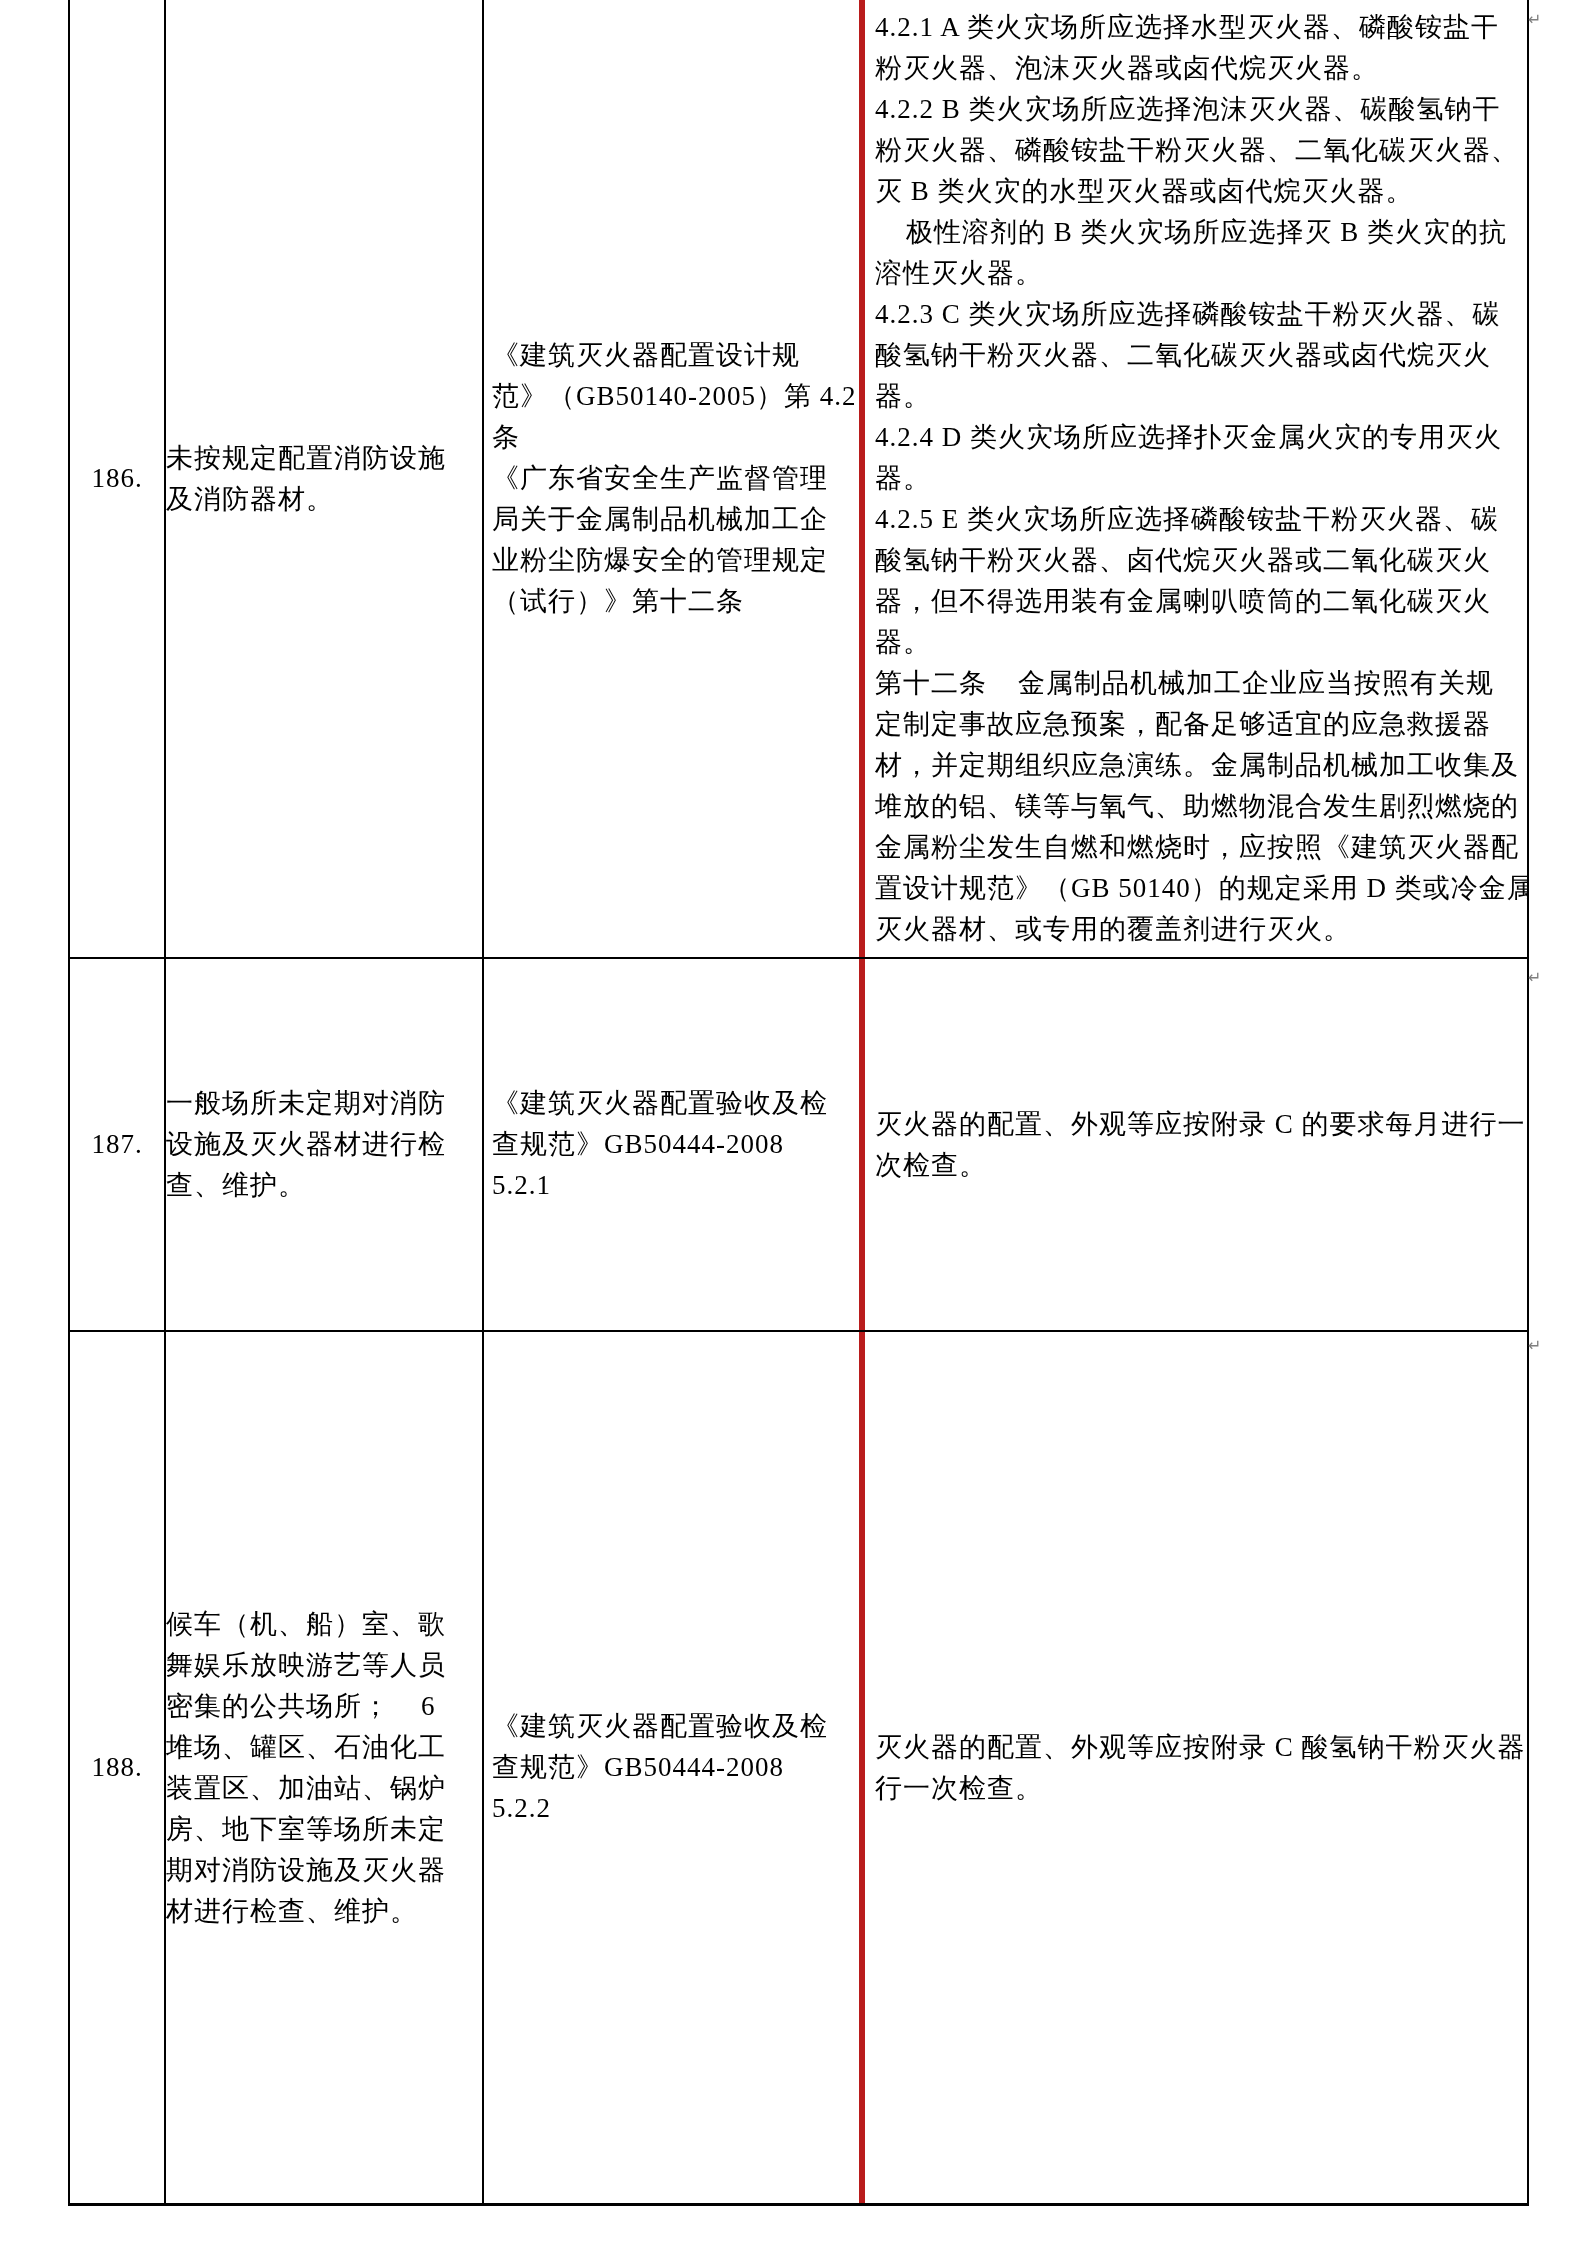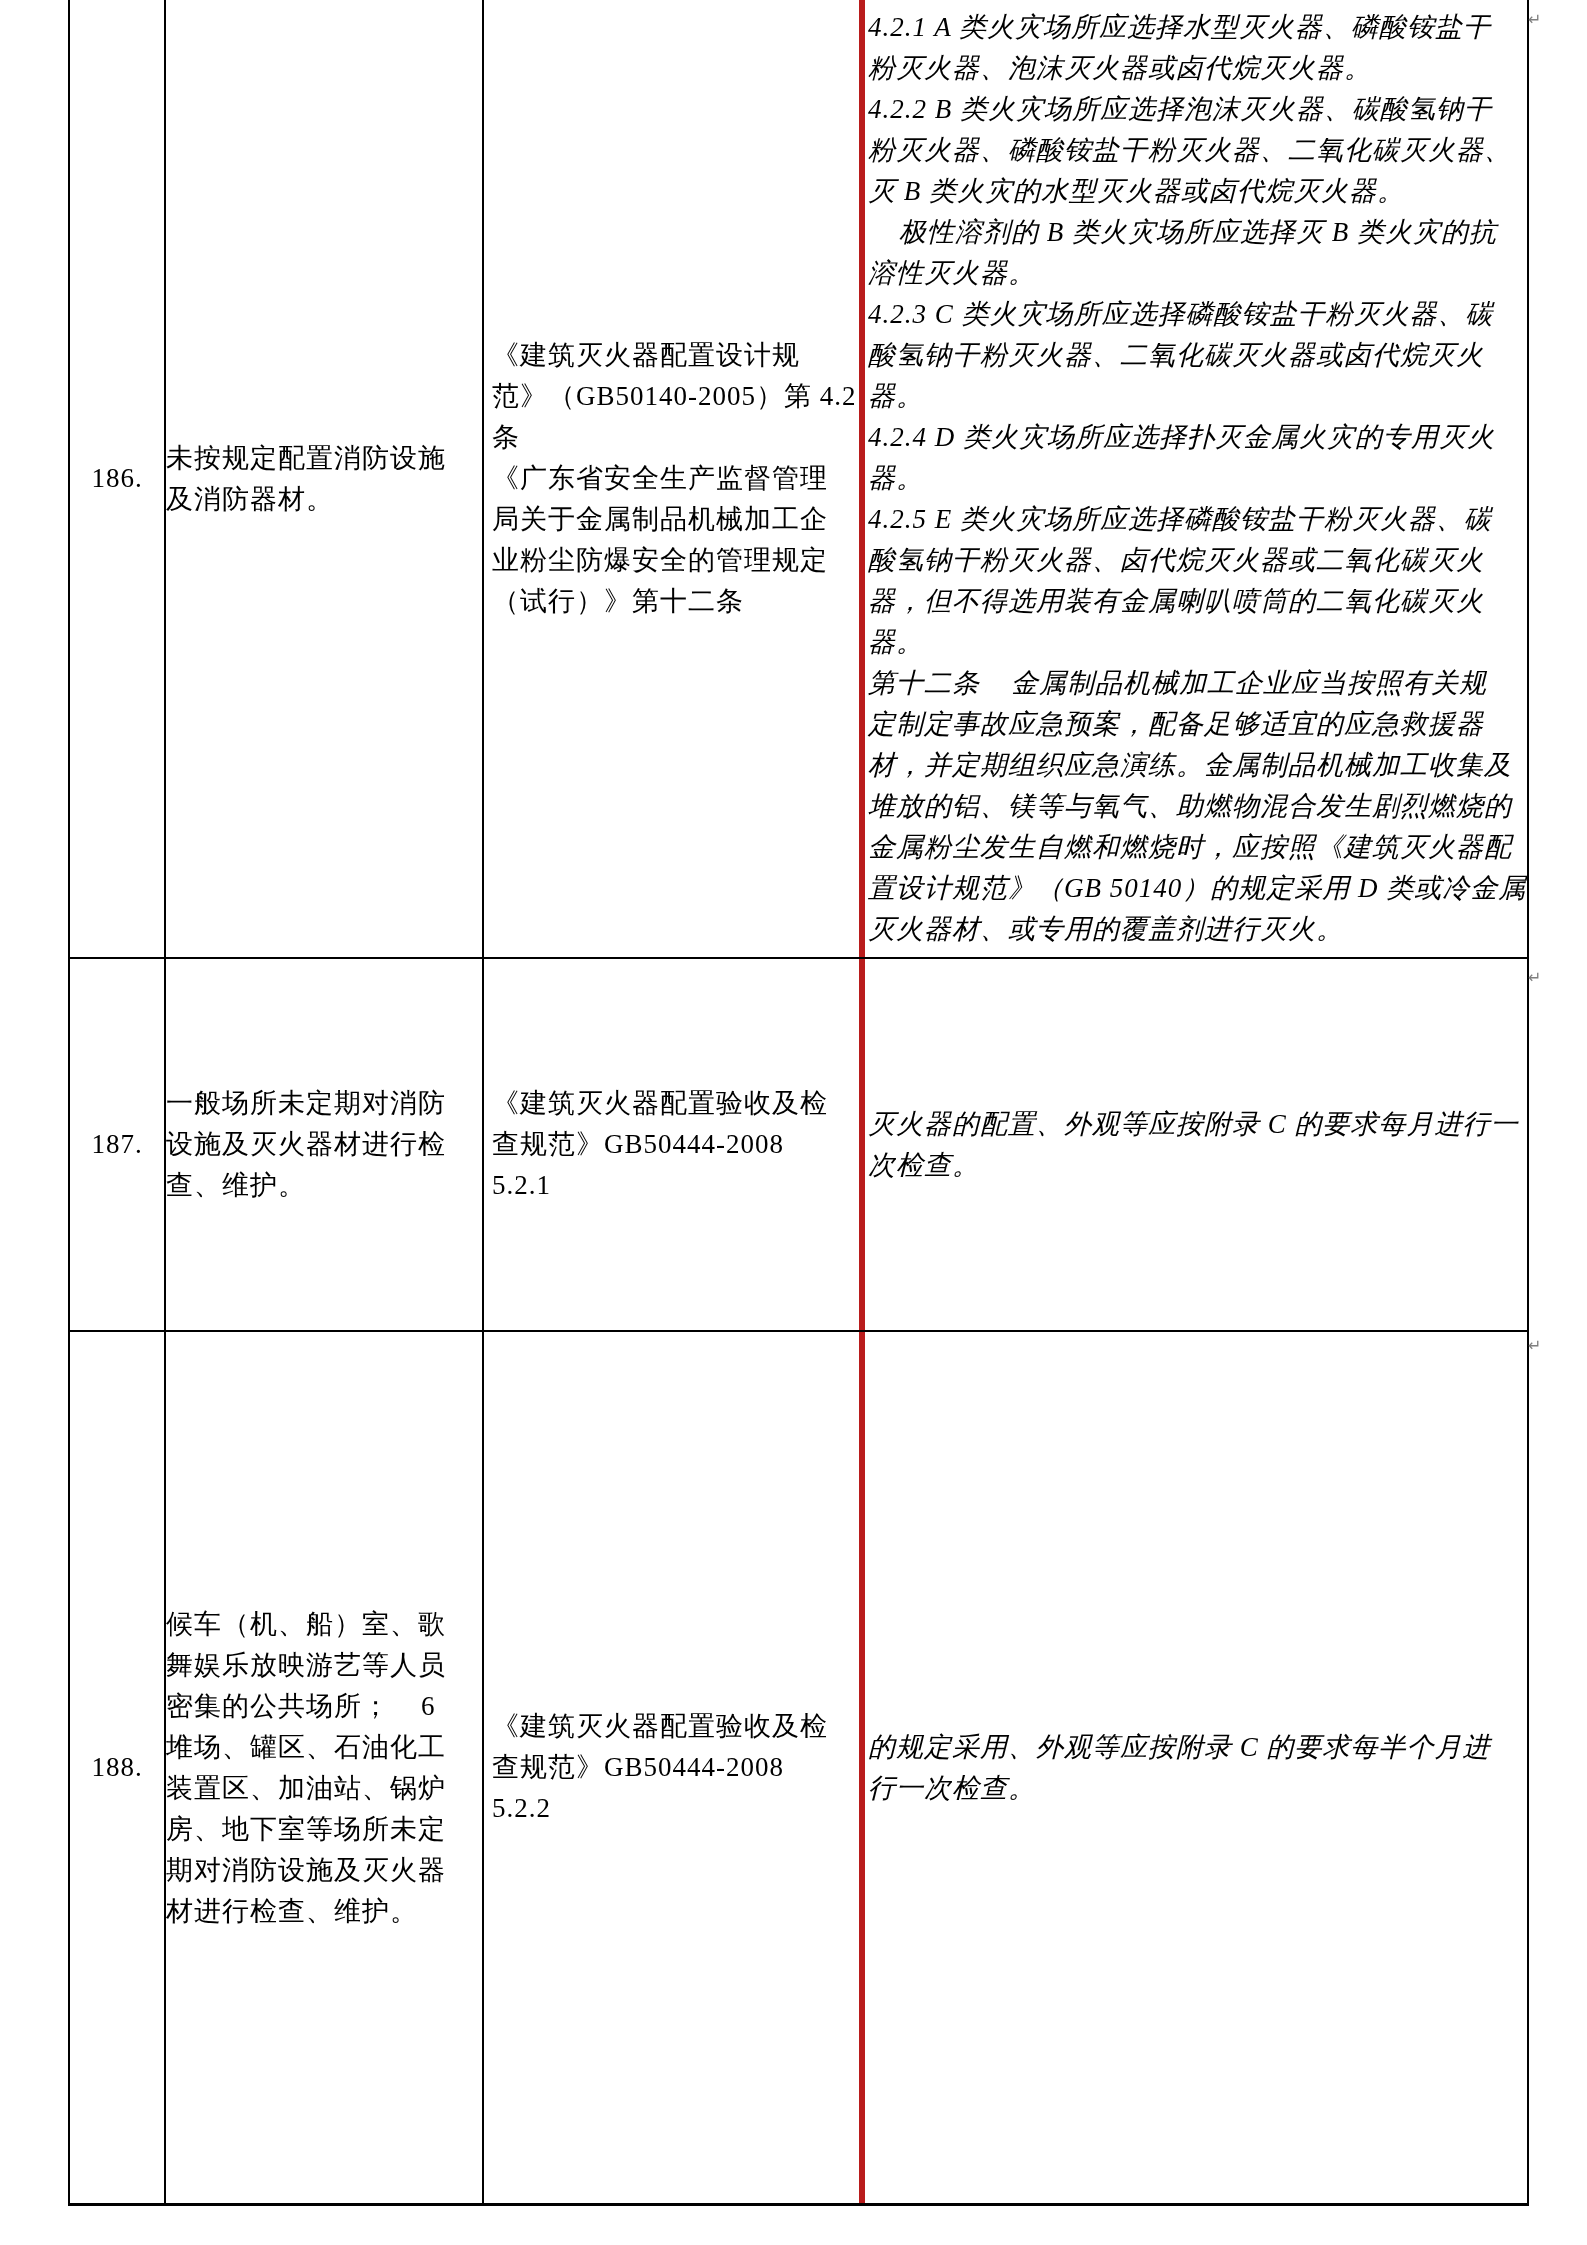--- a/index.html
+++ b/index.html
@@ -55,22 +55,21 @@
     width: 318px;
     border-right: 2px solid #000000;
   }
   .c3 {
     width: 381px;
     border-right: 6px solid #b91c1c;
     padding-left: 8px;
   }
   .c4 {
     flex: 1;
-    padding-left: 3px;
-    font-style: italic;
+    padding-left: 10px;
   }
   .line {
     font-size: 27px;
     line-height: 41px;
     letter-spacing: 1px;
     white-space: pre;
   }
   .pmark {
     position: absolute;
     left: 1528px;
@@ -167,21 +166,21 @@
           <div class="line">房、地下室等场所未定</div>
           <div class="line">期对消防设施及灭火器</div>
           <div class="line">材进行检查、维护。</div>
         </div>
       <div class="cell c3">
           <div class="line">《建筑灭火器配置验收及检</div>
           <div class="line">查规范》GB50444-2008</div>
           <div class="line">5.2.2</div>
         </div>
       <div class="cell c4">
-          <div class="line">的规定采用、外观等应按附录 C 的要求每半个月进</div>
+          <div class="line">灭火器的配置、外观等应按附录 C 酸氢钠干粉灭火器</div>
           <div class="line">行一次检查。</div>
         </div>
     </div>
 
   </div>
 
   <span class="pmark pm1">↵</span>
   <span class="pmark pm2">↵</span>
   <span class="pmark pm3">↵</span>
 

